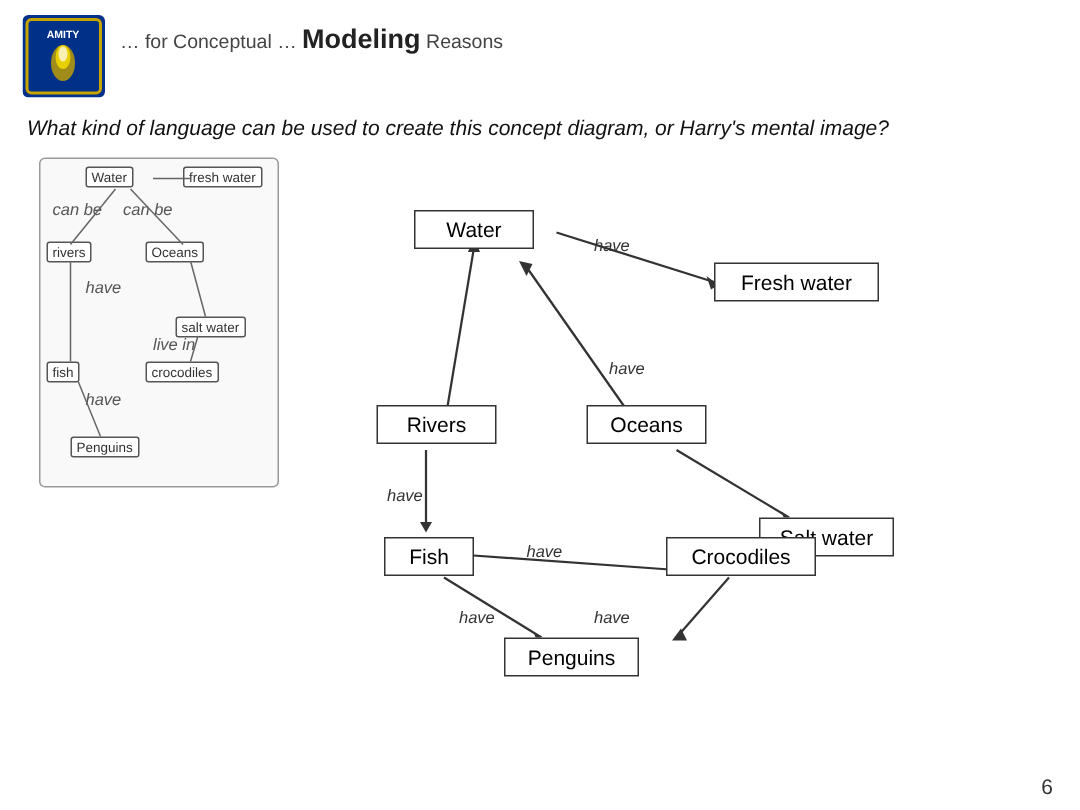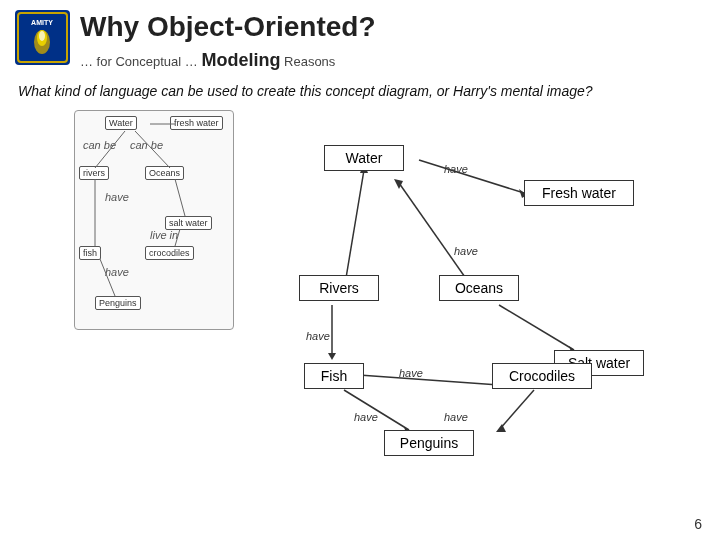--- a/index.html
+++ b/index.html
@@ -52,21 +52,20 @@
       font-style: italic;
       line-height: 1.4;
     }
 
     
     .content {
       display: flex;
       padding: 0 26px;
       height: 370px;
       position: relative;
-      margin-left: 48px;
     }
 
     
     .sketch-area {
       width: 170px;
       flex-shrink: 0;
       position: relative;
       margin-top: 5px;
     }
     .sketch-box {
@@ -152,21 +151,20 @@
       <rect width="55" height="55" fill="#003087" rx="4"></rect>
       <rect x="3" y="3" width="49" height="49" fill="#003087" rx="3" stroke="#c8a400" stroke-width="2"></rect>
       <text x="27" y="15" font-size="7" fill="white" text-anchor="middle" font-weight="bold">AMITY</text>
 
       <ellipse cx="27" cy="32" rx="8" ry="12" fill="#c8a400" opacity="0.8"></ellipse>
       <ellipse cx="27" cy="28" rx="5" ry="8" fill="#e8d000"></ellipse>
       <ellipse cx="27" cy="26" rx="3" ry="5" fill="white" opacity="0.7"></ellipse>
     </svg>
   </div>
   <div class="title-block">
-    <div class="main-title">Why Object-Oriented?</div>
     <div class="subtitle">
       <span>… for Conceptual …</span>
       <span class="modeling">Modeling</span>
       <span>Reasons</span>
     </div>
   </div>
 </div>
 
 <div class="question">What kind of language can be used to create this concept diagram, or Harry's mental image?</div>
 

